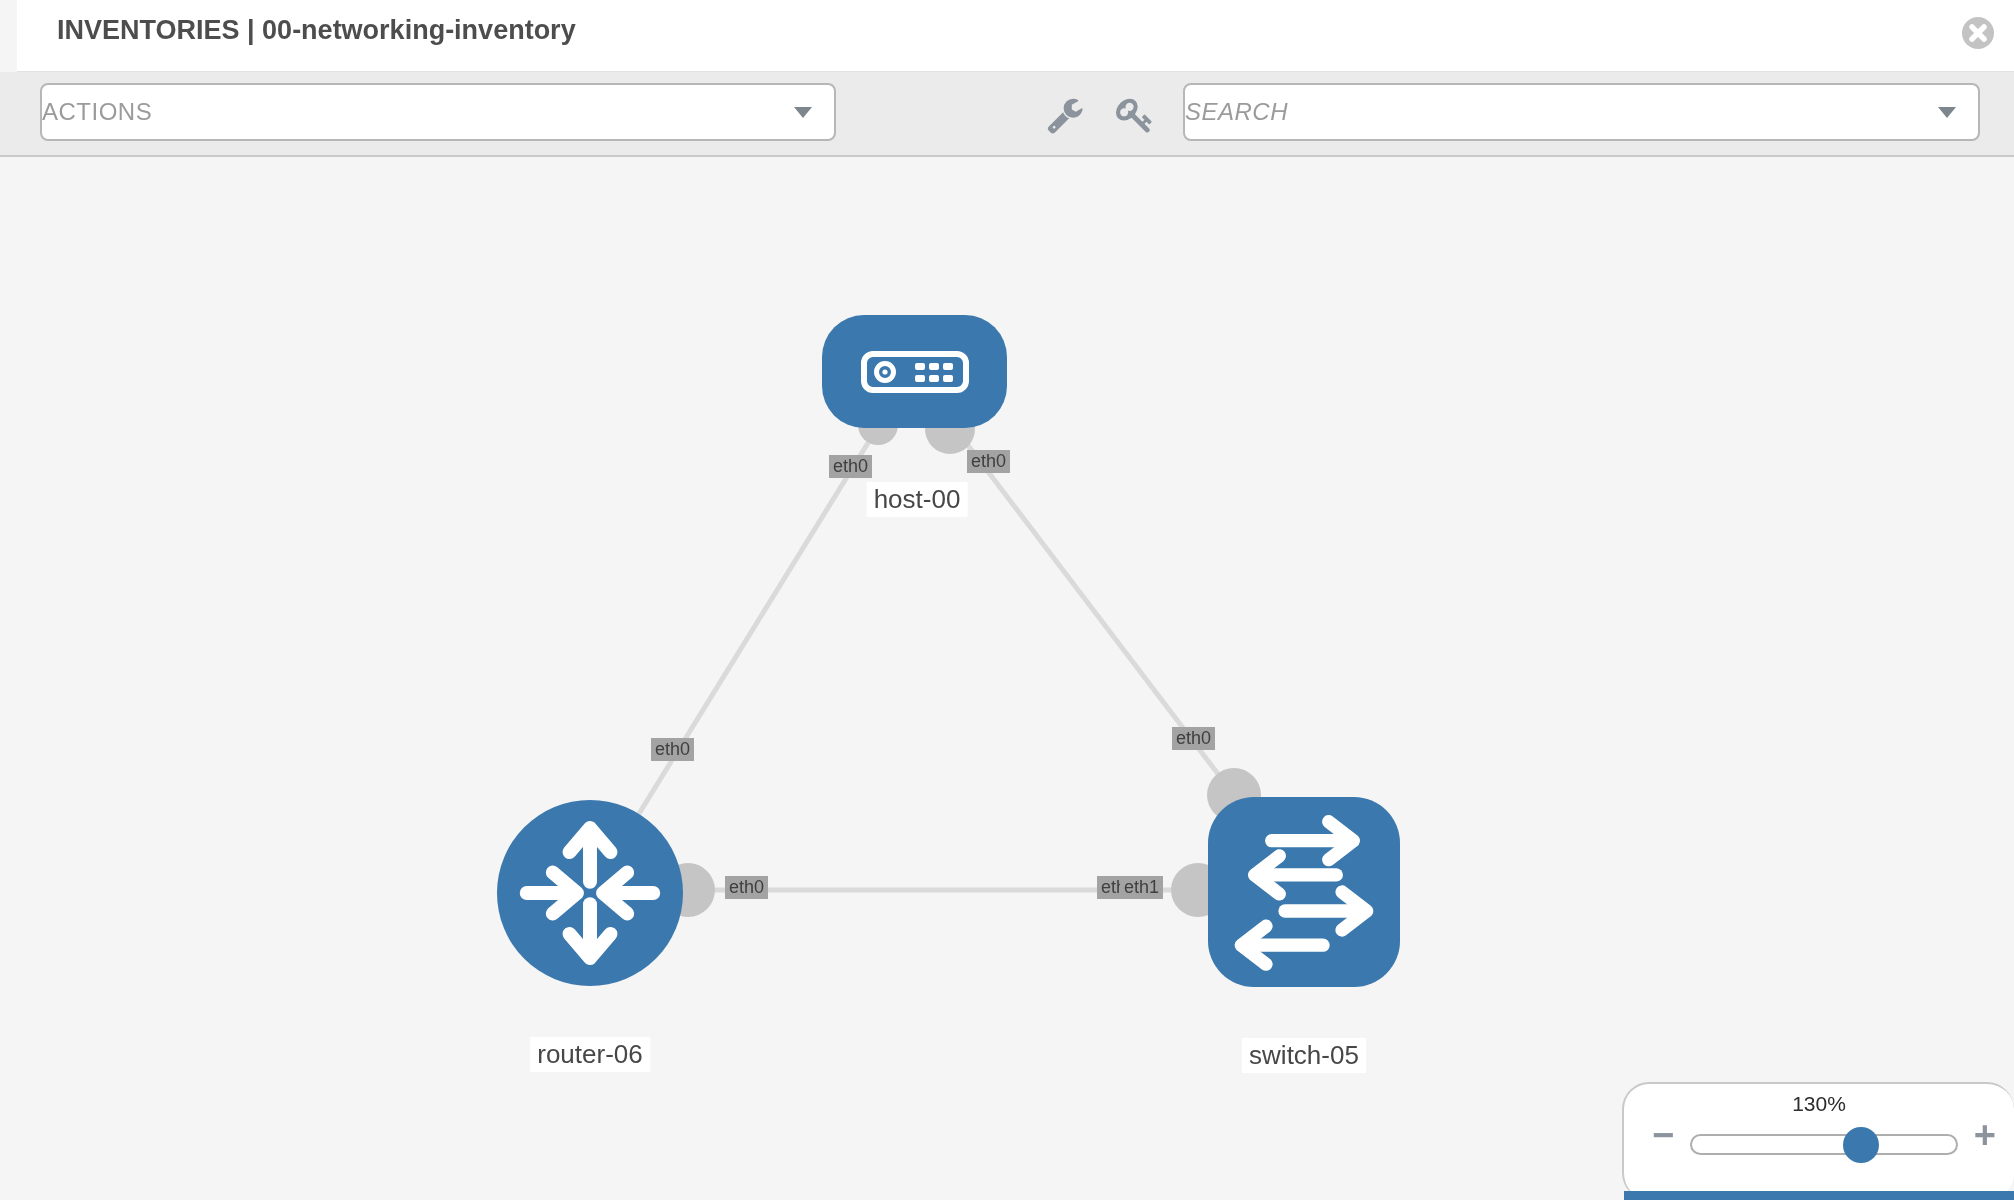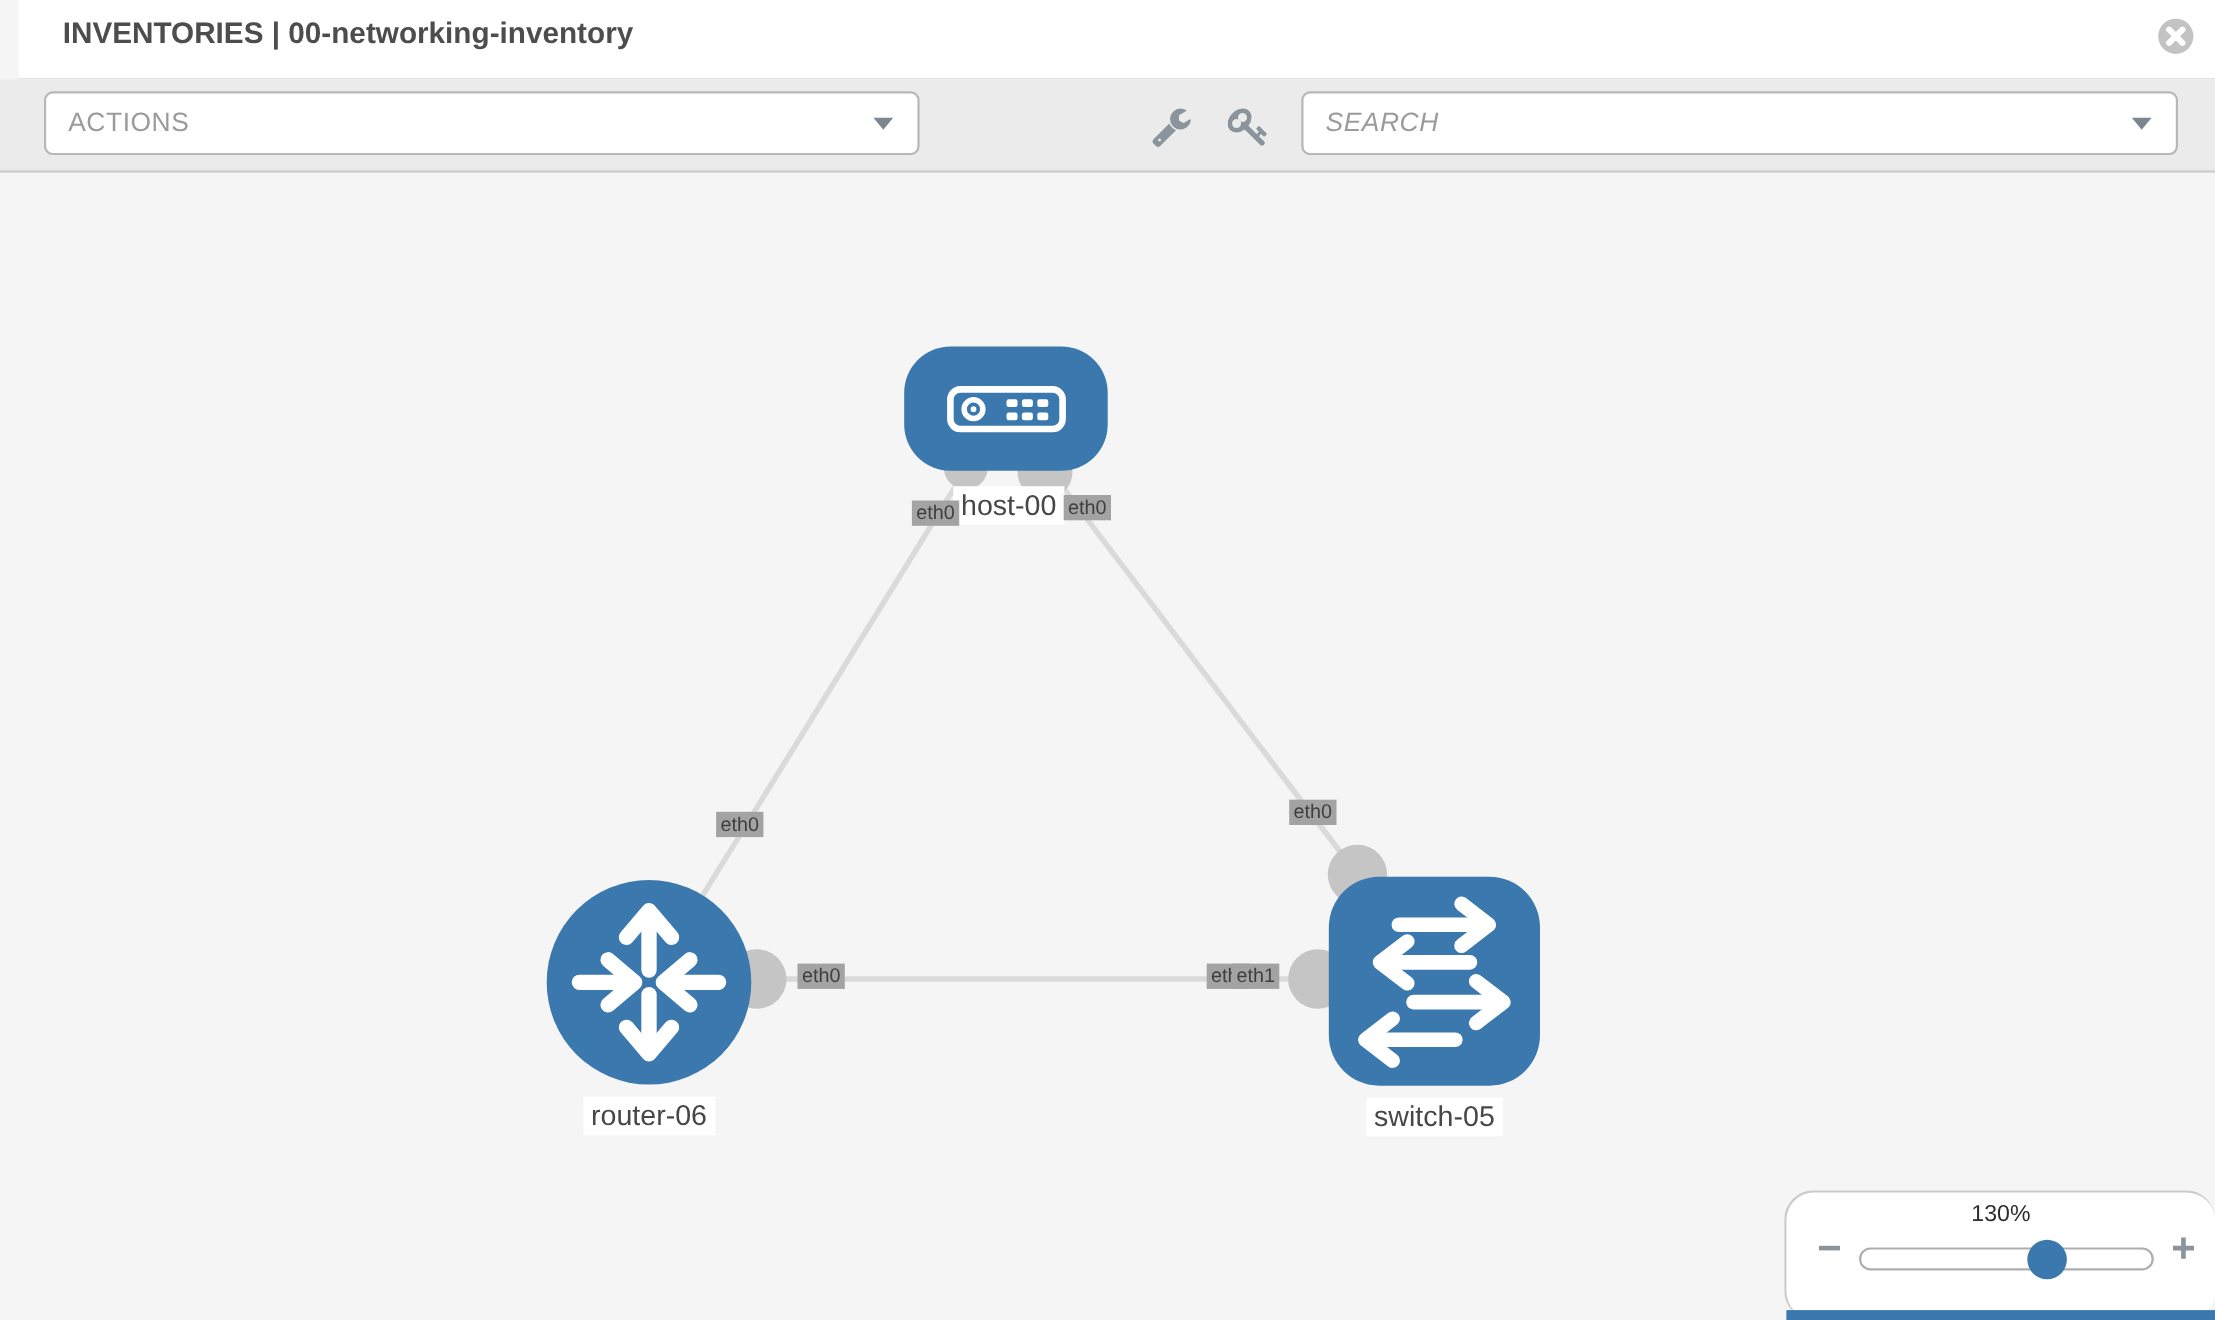--- a/index.html
+++ b/index.html
@@ -26,21 +26,21 @@
     position:absolute;left:0;top:72px;width:2014px;height:83px;background:#ebebeb;
     border-bottom:2px solid #c9c9c9;
   }
   .combo{
     position:absolute;top:11px;height:58px;background:#ffffff;border:2px solid #b7b7b7;
     border-radius:8px;box-sizing:border-box;display:flex;align-items:center;cursor:pointer;
   }
   .combo-actions{left:40px;width:796px;}
   .combo-search{left:1183px;width:797px;font-style:italic;}
   .combo-label{
-    margin-left:20px;font-size:24px;color:#9b9b9b;letter-spacing:0.5px;flex:1;
+    font-size:24px;color:#9b9b9b;letter-spacing:0.5px;flex:1;
   }
   .caret{
     width:0;height:0;border-left:9px solid transparent;border-right:9px solid transparent;
     border-top:11px solid #7e868d;margin-right:22px;
   }
   .tool-icon{
     position:absolute;top:24px;width:38px;height:38px;cursor:pointer;
   }
   .tool-wrench{left:1046px;}
   .tool-key{left:1116px;}
@@ -51,21 +51,21 @@
   .links-svg{position:absolute;left:0;top:0;width:2014px;height:1043px;}
   .link{stroke:#dadada;stroke-width:5;}
   .stub{fill:#c5c5c5;}
   .node{position:absolute;background:#3a78ad;cursor:pointer;}
   .node-host{left:822px;top:158px;width:185px;height:113px;border-radius:42px;}
   .node-router{left:497px;top:643px;width:186px;height:186px;border-radius:50%;}
   .node-switch{left:1208px;top:640px;width:192px;height:190px;border-radius:46px;}
   .node svg{position:absolute;}
   .node-label{
     position:absolute;transform:translateX(-50%);background:#ffffff;color:#474747;
-    font-size:26px;padding:2px 7px;white-space:nowrap;
+    font-size:26px;padding:2px 7px;white-space:nowrap;margin-top:40px;
   }
   .iface-label{
     position:absolute;background:#a3a3a3;color:#3f3f3f;font-size:18px;
     padding:1px 4px;white-space:nowrap;
   }
   
   .zoom-panel{
     position:absolute;left:1622px;top:1082px;width:392px;height:118px;background:#ffffff;
     border-top:2px solid #c9c9c9;border-left:2px solid #c9c9c9;box-sizing:border-box;border-radius:27px;
   }

